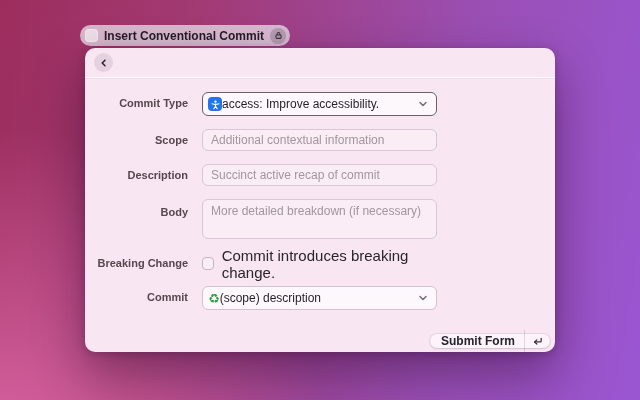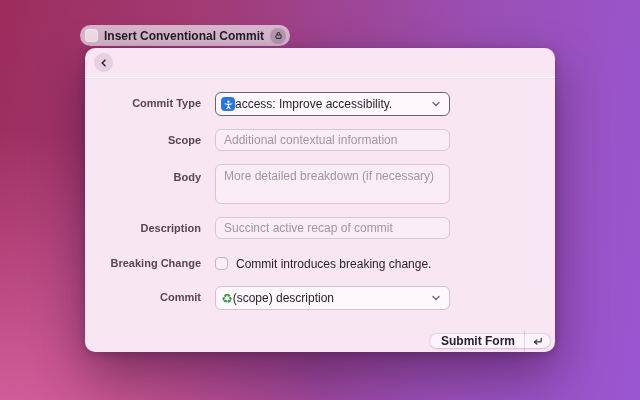--- a/index.html
+++ b/index.html
@@ -30,42 +30,42 @@
     border-bottom:1px solid rgba(255,255,255,.85);
     box-shadow:0 1px 0 rgba(120,70,110,.05); }
   .back-btn { width:19px; height:19px; border-radius:50%; border:none;
     background:rgba(95,60,90,.12); display:flex; align-items:center; justify-content:center;
     cursor:pointer; }
 
   
   .form { padding-top:14px; }
   .row { display:flex; align-items:flex-start; margin-bottom:13px; }
   .row-label { width:103px; text-align:right; margin-right:14px;
-    font-size:11px; font-weight:600; color:#56484f; line-height:23px;margin-left:13px; }
+    font-size:11px; font-weight:600; color:#56484f; line-height:23px; }
   .ctl { width:235px; font-size:12px; color:#241f27; }
 
   .dropdown { height:24px; background:#fdf8fc; border:1px solid #6e5f6d;
     border-radius:6px; display:flex; align-items:center; 
     padding:0 8px 0 5px; cursor:pointer; }
   .dropdown.light { border:1px solid #d3c2cf; }
   .dropdown .val { flex:1; white-space:nowrap; overflow:hidden; }
 
   .tinput { height:22px; width:235px; background:rgba(255,255,255,.30);
     border:1px solid #d8c7d4; border-radius:6px; padding:0 8px;
     font-size:12px; color:#241f27; font-family:"Liberation Sans", sans-serif; outline:none; }
   .tinput::placeholder, .tarea::placeholder { color:#a4959f; }
   .tarea { height:40px; width:235px; background:rgba(255,255,255,.30);
     border:1px solid #d8c7d4; border-radius:6px; padding:4px 8px;
     font-size:12px; color:#241f27; resize:none; outline:none;
     font-family:"Liberation Sans", sans-serif; }
 
   .check-row { display:flex; align-items:center; gap:8px; height:23px; }
   .checkbox { width:13px; height:13px; border:1.5px solid #c6b5c1; border-radius:4px;
     background:rgba(255,255,255,.35); cursor:pointer; }
-  .check-text { font-size:12px; color:#2b242c; }
+  .check-text { font-size:15px; color:#2b242c; }
 
   .type-icon { width:14px; height:14px; border-radius:4px; background:#2374ee;
     display:flex; align-items:center; justify-content:center; flex:none; }
   .recycle { font-family:"DejaVu Sans","Liberation Sans",sans-serif;
     color:#2e9e44; font-size:13px; line-height:1; flex:none; }
 
   
   .submit { position:absolute; right:5px; bottom:4px; height:14px;
     display:flex; align-items:center; background:#fcf4fa; border:none;
     border-radius:7px; padding:0 0 0 11px; cursor:pointer;
@@ -121,27 +121,27 @@
           </svg>
         </div>
       </div>
 
       <div class="row">
         <div class="row-label" style="line-height:22px;">Scope</div>
         <input class="tinput" type="text" placeholder="Additional contextual information" style="">
       </div>
 
       <div class="row">
-        <div class="row-label" style="line-height:26px;">Body</div>
-        <textarea class="tarea" placeholder="More detailed breakdown (if necessary)" style=""></textarea>
+        <div class="row-label" style="line-height:22px;">Description</div>
+        <input class="tinput" type="text" placeholder="Succinct active recap of commit" style="">
       </div>
 
       <div class="row">
-        <div class="row-label" style="line-height:22px;">Description</div>
-        <input class="tinput" type="text" placeholder="Succinct active recap of commit" style="">
+        <div class="row-label" style="line-height:26px;">Body</div>
+        <textarea class="tarea" placeholder="More detailed breakdown (if necessary)" style=""></textarea>
       </div>
 
       <div class="row" style="margin-bottom:11px;">
         <div class="row-label">Breaking Change</div>
         <div class="ctl check-row">
           <span class="checkbox"></span>
           <span class="check-text">Commit introduces breaking change.</span>
         </div>
       </div>
 

